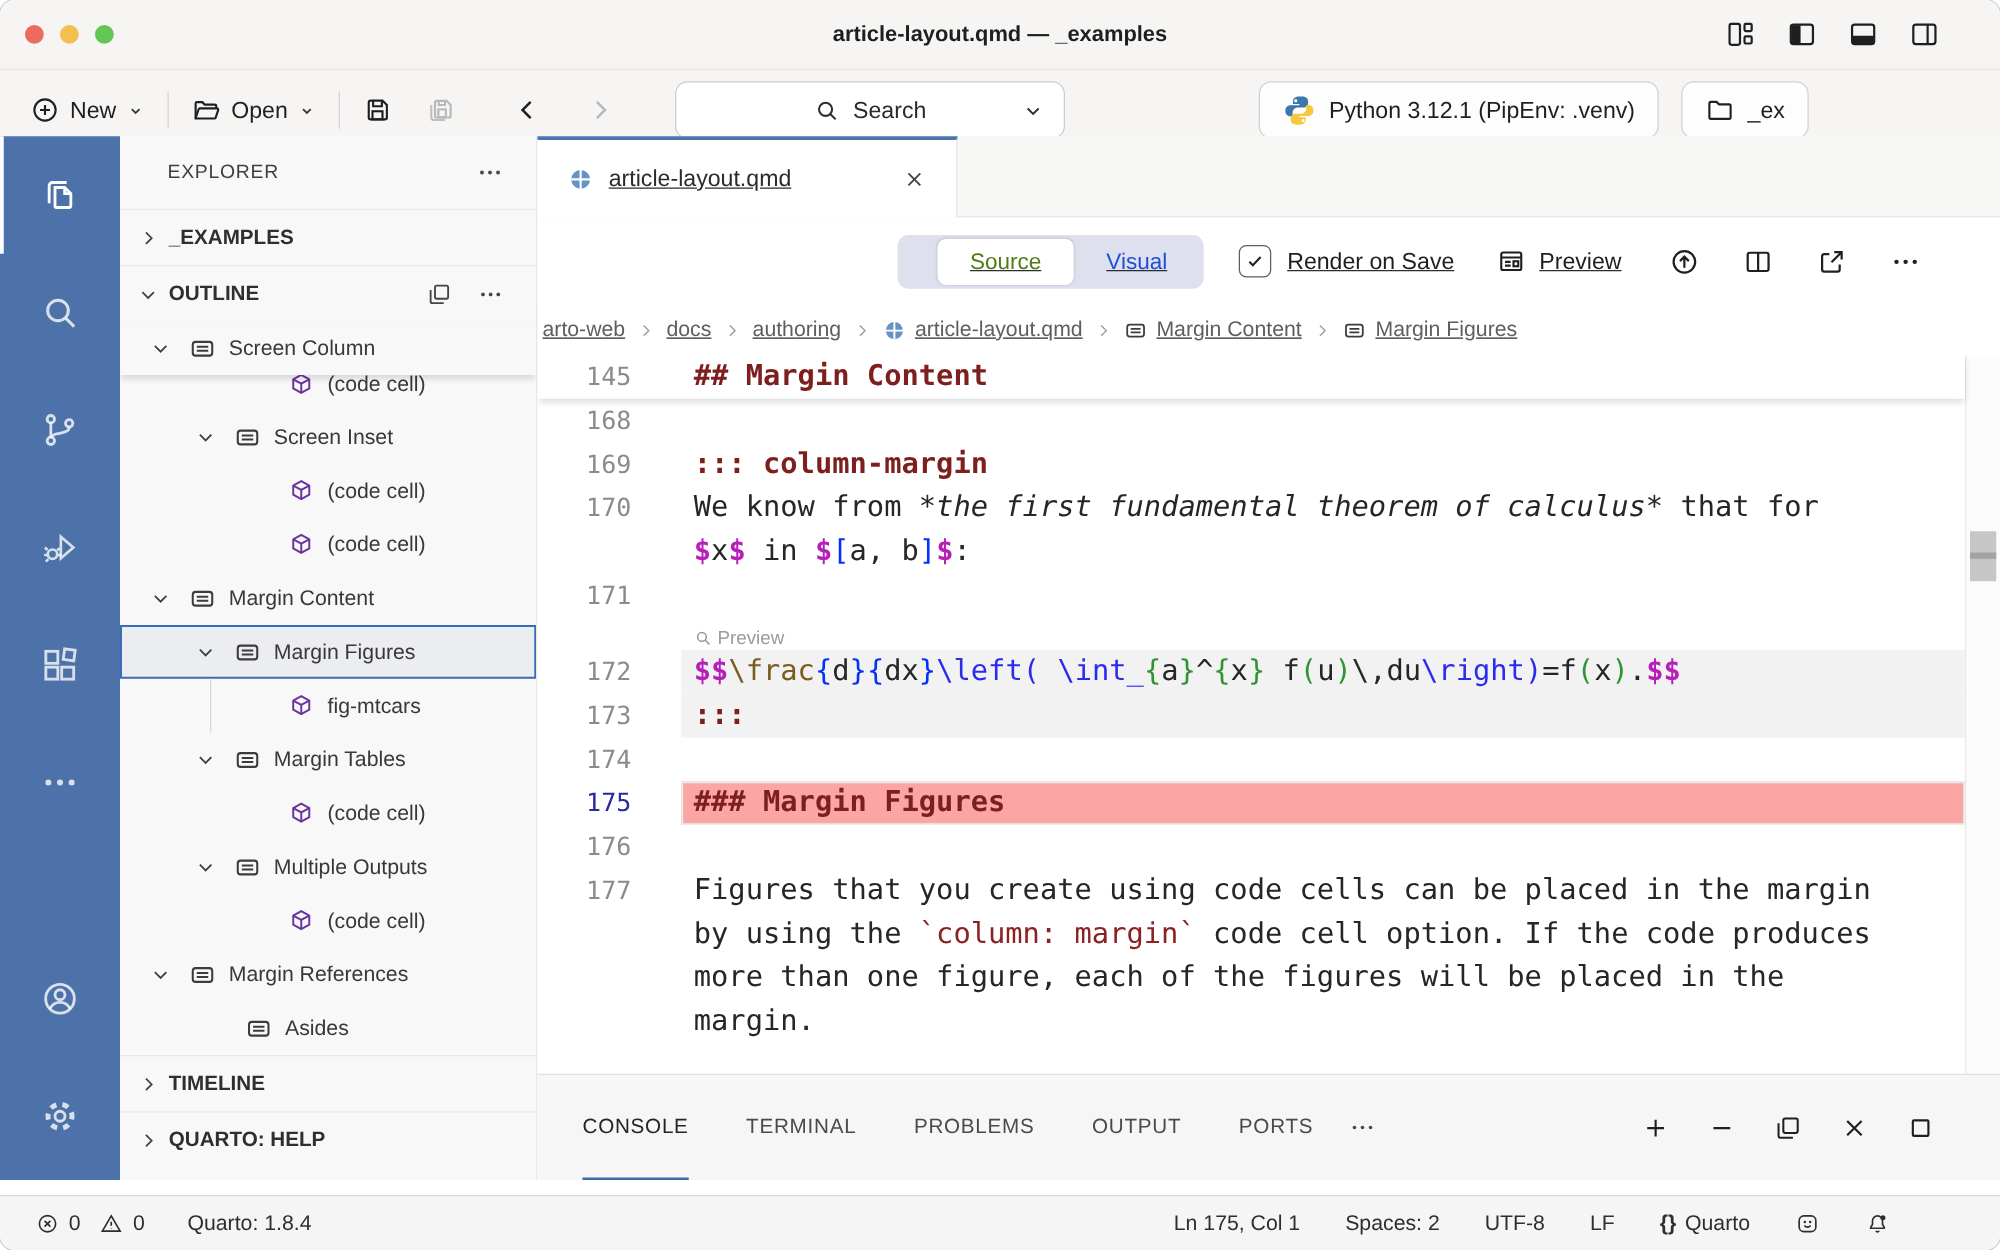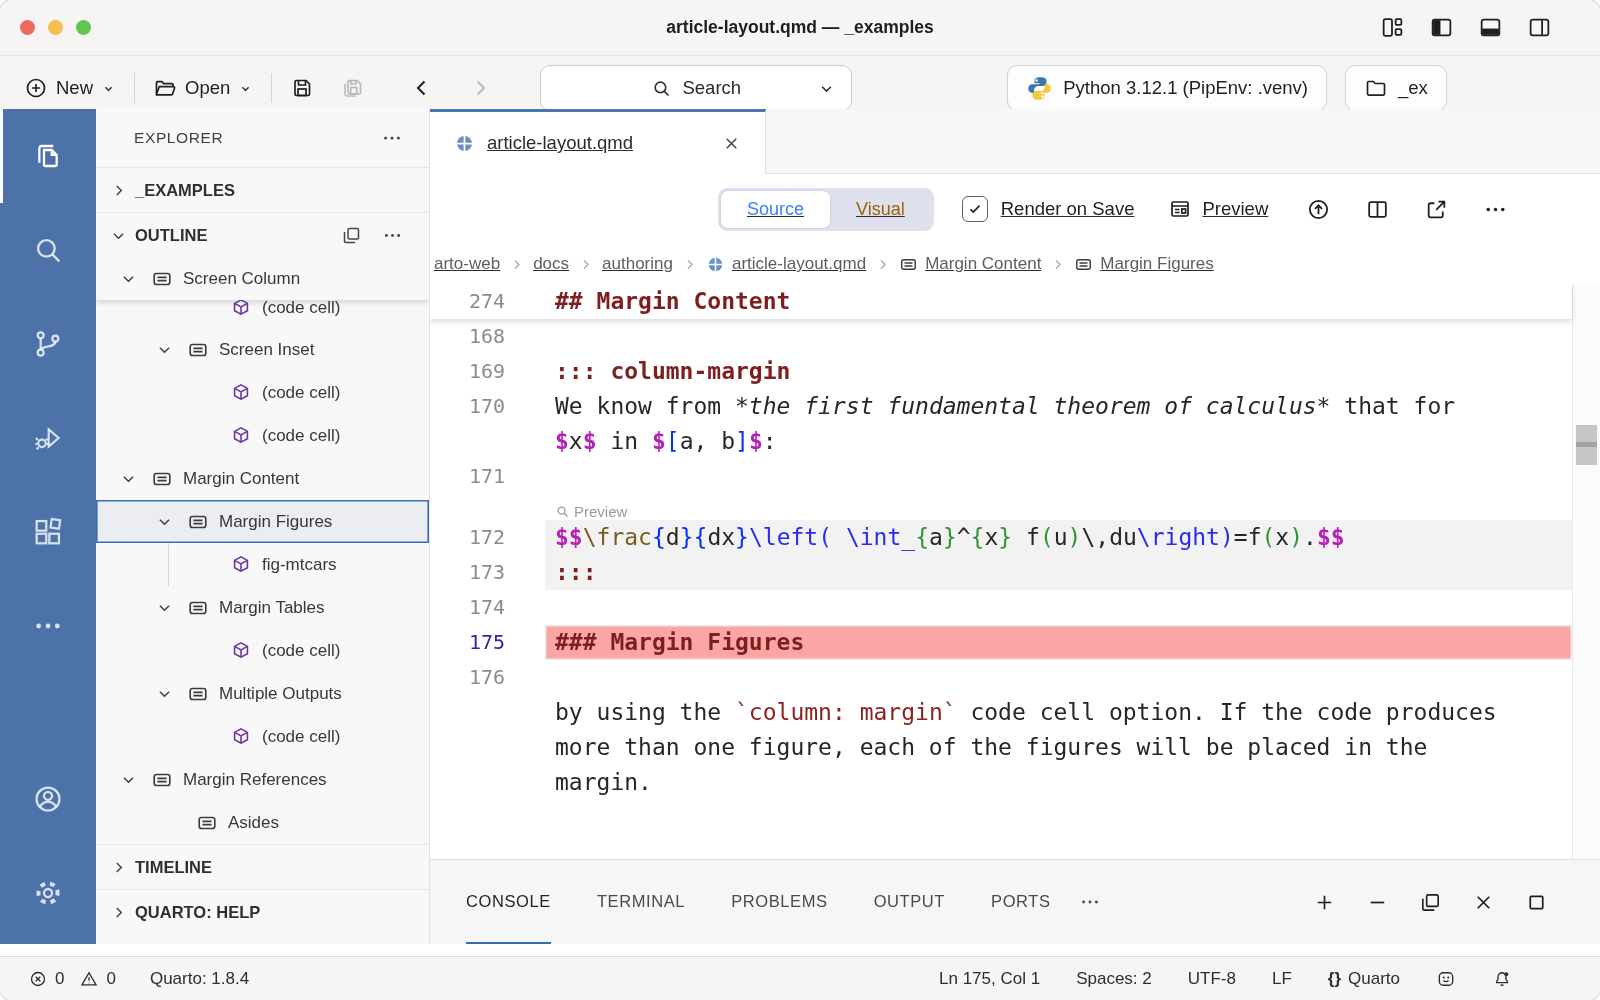--- a/index.html
+++ b/index.html
@@ -82,22 +82,22 @@
   .tabstrip { height:65px; background:#f7f7f6; border-bottom:1px solid #e2e2e2; display:flex; }
   .tab { width:336px; background:#fff; border-top:3px solid #4c74ad; border-right:1px solid #e2e2e2; margin-bottom:-1px;
          display:flex; align-items:center; padding:0 24px; gap:12px; cursor:pointer; }
   .tab .q-icon svg { width:21px; height:21px; }
   .tab-label { font-size:18.5px; color:#2b2b2b; margin-right:16px; }
   .tab-close { margin-left:auto; color:#444; background:none; border:none; cursor:pointer; }
   .tab-close svg { width:19px; height:19px; }
 
   .edtoolbar { height:70px; background:#fff; display:flex; align-items:center; padding-left:288px; }
   .seg { display:flex; background:#dfe0ee; border-radius:9px; padding:3px; }
-  .seg-btn { font-size:18px; padding:8px 26px; border:none; background:none; color:#a16207; border-radius:7px; cursor:pointer; }
-  .seg-btn.active { background:#fff; color:#3b82f6; box-shadow:0 0 2px rgba(0,0,0,.18); }
+  .seg-btn { font-size:18px; padding:8px 26px; border:none; background:none; color:#1d4ed8; border-radius:7px; cursor:pointer; }
+  .seg-btn.active { background:#fff; color:#4d7c0f; box-shadow:0 0 2px rgba(0,0,0,.18);margin-left:29px; }
   .ros { display:flex; align-items:center; gap:13px; margin-left:28px; cursor:pointer; }
   .cbx { width:26px; height:26px; border:1.6px solid #5f5f5f; border-radius:6px; background:#fff; display:flex; align-items:center; justify-content:center; color:#222; }
   .cbx svg { width:18px; height:18px; }
   .ros-label { font-size:18.5px; color:#1f1f1f; }
   .prev-btn { display:flex; align-items:center; gap:10px; margin-left:34px; background:none; border:none; font-size:18.5px; color:#1f1f1f; cursor:pointer; }
   .prev-btn svg { width:24px; height:24px; }
   .ed-actions { display:flex; gap:34px; margin-left:38px; align-items:center; color:#2a2a2a; }
   .ed-actions .icon-btn svg { width:25px; height:25px; }
 
   .breadcrumbs { height:40px; display:flex; align-items:center; padding-left:4px; gap:9px; font-size:17px; color:#5e5e5e; overflow:hidden; white-space:nowrap; }
@@ -690,21 +690,21 @@
                 <path d="M7 10.2h10M7 13.8h10"></path>
               </svg>
             </span>
             <span>Margin Figures</span>
           </span>
         </div>
 
       <div class="codearea">
         <div class="code-rows" id="code-rows">
             <div class="code-row sticky">
-              <div class="gutter">274</div>
+              <div class="gutter">145</div>
               <div class="code"><span class="tok-heading">## Margin Content</span></div>
             </div>
             <div class="code-row">
               <div class="gutter">168</div>
               <div class="code"></div>
             </div>
             <div class="code-row">
               <div class="gutter">169</div>
               <div class="code"><span class="tok-fence">::: column-margin</span></div>
             </div>
@@ -739,20 +739,24 @@
               <div class="gutter">174</div>
               <div class="code"></div>
             </div>
             <div class="code-row current">
               <div class="gutter">175</div>
               <div class="code"><span class="tok-heading">### Margin Figures</span></div>
             </div>
             <div class="code-row">
               <div class="gutter">176</div>
               <div class="code"></div>
+            </div>
+            <div class="code-row">
+              <div class="gutter">177</div>
+              <div class="code"><span class="tok-text">Figures that you create using code cells can be placed in the margin</span></div>
             </div>
             <div class="code-row">
               <div class="gutter"></div>
               <div class="code"><span class="tok-text">by using the </span><span class="tok-code">`column: margin`</span><span class="tok-text"> code cell option. If the code produces</span></div>
             </div>
             <div class="code-row">
               <div class="gutter"></div>
               <div class="code"><span class="tok-text">more than one figure, each of the figures will be placed in the</span></div>
             </div>
             <div class="code-row">

